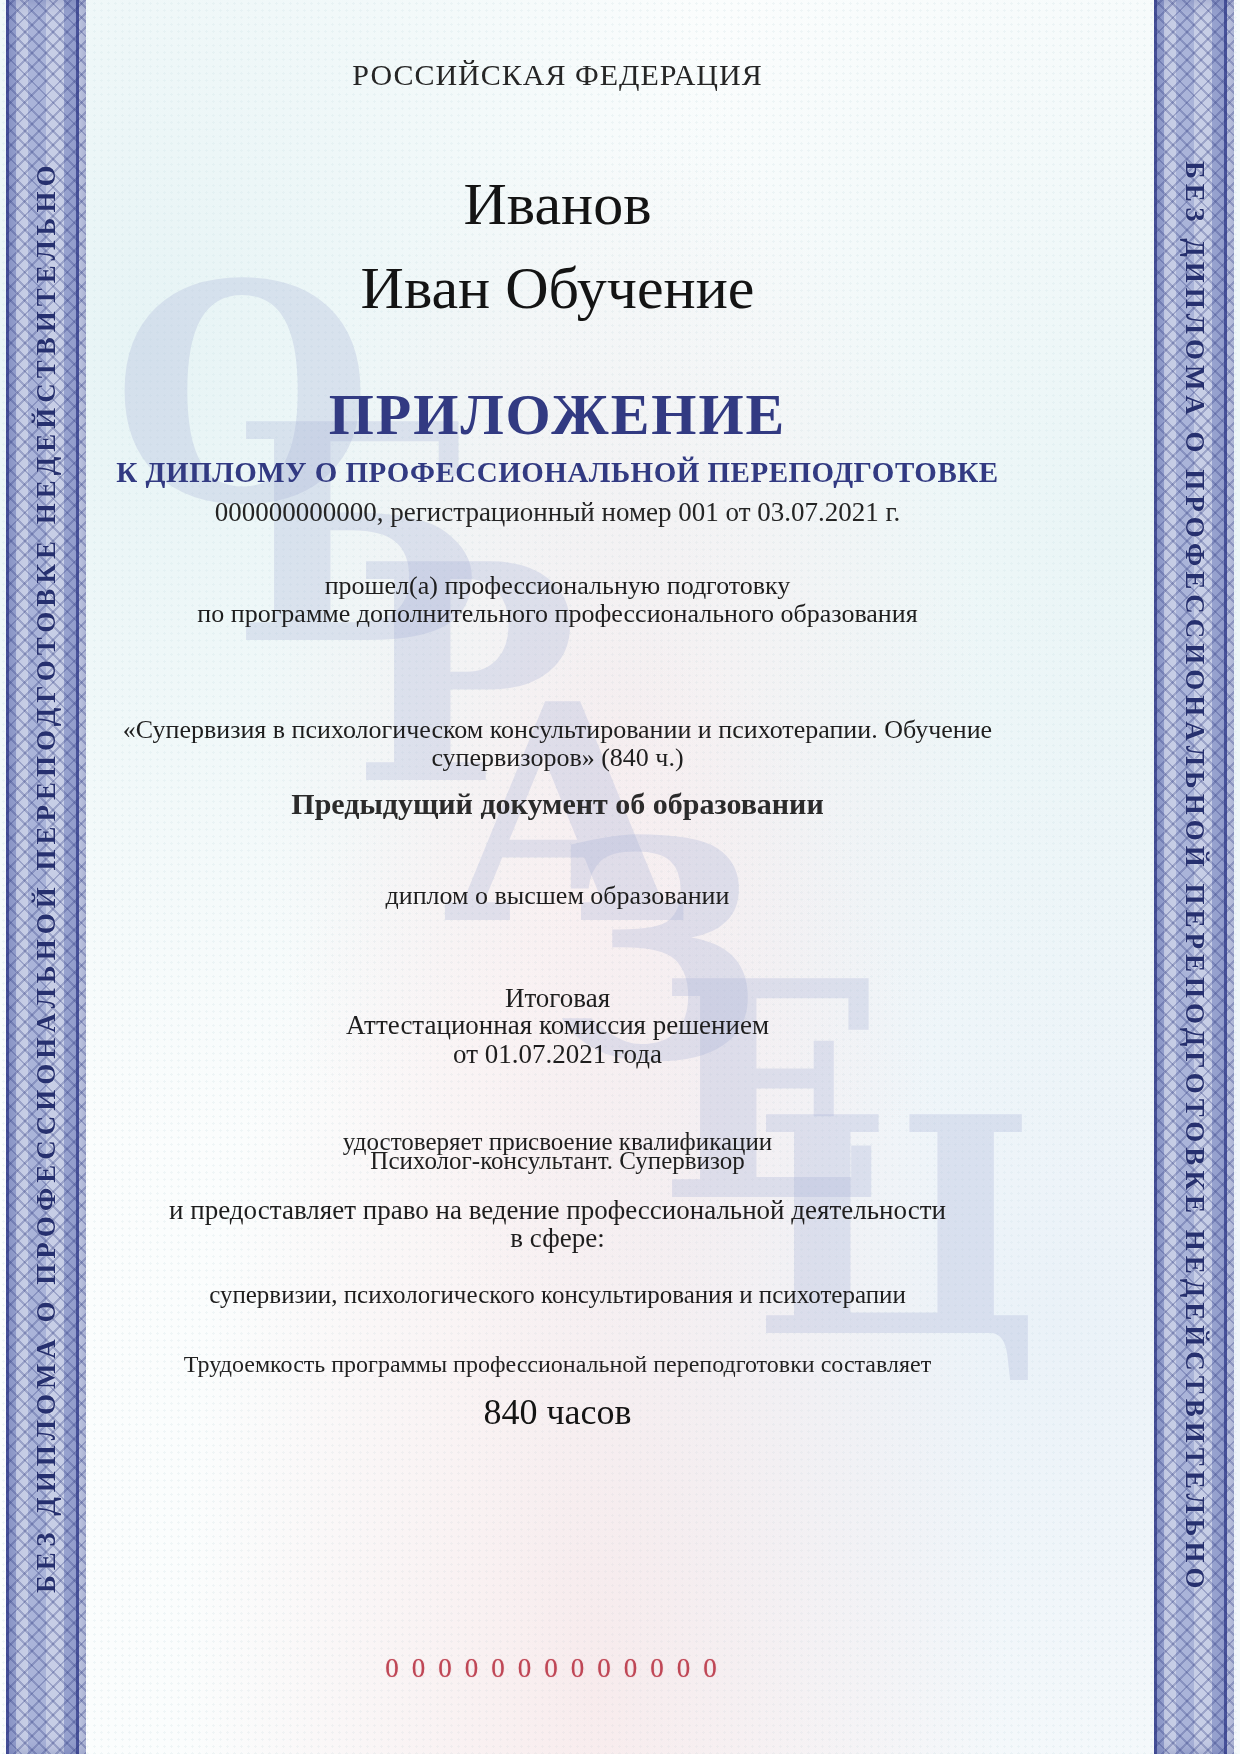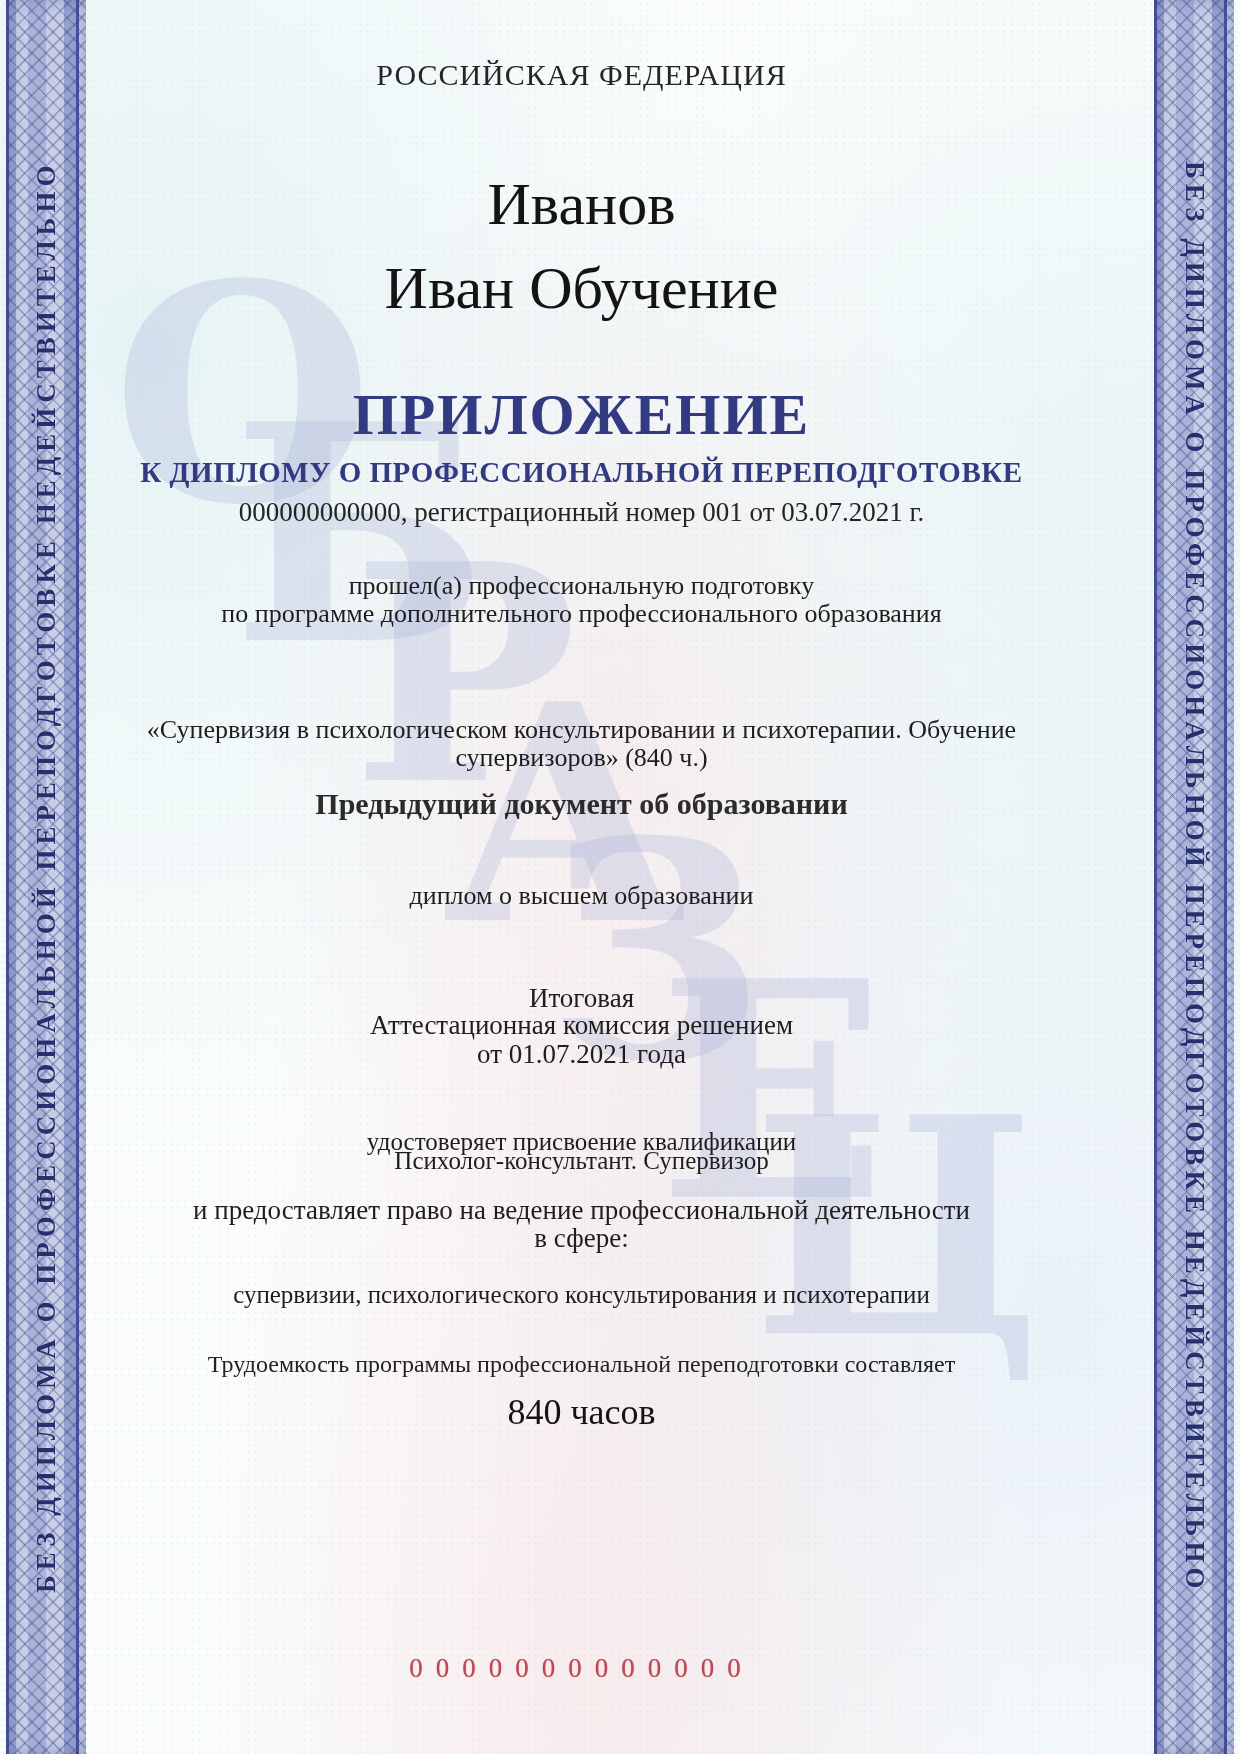--- a/index.html
+++ b/index.html
@@ -51,21 +51,21 @@
     color:rgba(168,178,216,0.30);
   }
   .wm-0{left:112px;top:245px;}
   .wm-1{left:232px;top:385px;}
   .wm-2{left:352px;top:525px;}
   .wm-3{left:442px;top:665px;}
   .wm-4{left:548px;top:802px;}
   .wm-5{left:658px;top:942px;}
   .wm-6{left:752px;top:1078px;}
   
-  .content{position:absolute;left:85px;top:0;width:945px;height:100%;z-index:2;margin-left:24px;}
+  .content{position:absolute;left:85px;top:0;width:945px;height:100%;z-index:2;}
   .content > *{position:absolute;left:0;right:0;text-align:center;margin:0;line-height:1.15;}
   .country{top:58px;font-size:30px;letter-spacing:1px;color:#262626;}
   .surname{top:170px;font-size:60px;color:#141414;}
   .given{top:254px;font-size:60px;color:#141414;}
   .title{top:382px;font-size:58px;font-weight:bold;letter-spacing:2px;color:#323a82;}
   .subtitle{top:456px;font-size:29px;font-weight:bold;letter-spacing:0.5px;color:#323a82;}
   .regline{top:497px;font-size:27px;color:#242424;}
   .train1{top:571px;font-size:26px;}
   .train2{top:599px;font-size:26px;}
   .prog1{top:715px;font-size:26px;}

